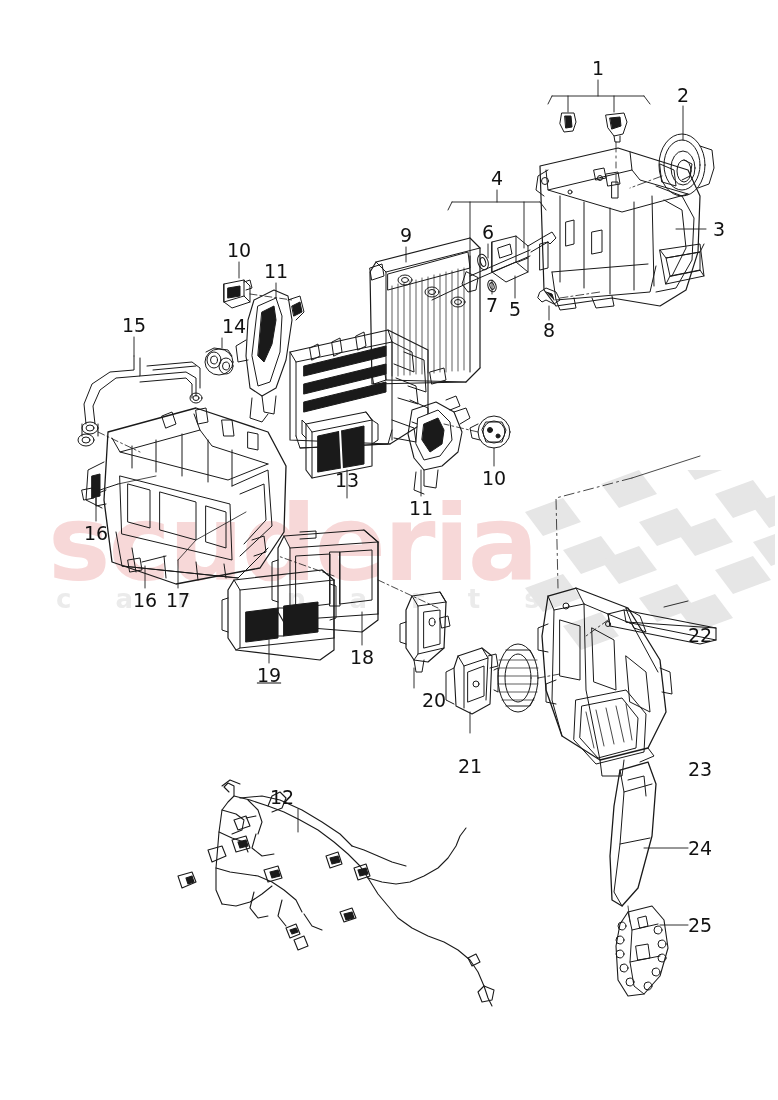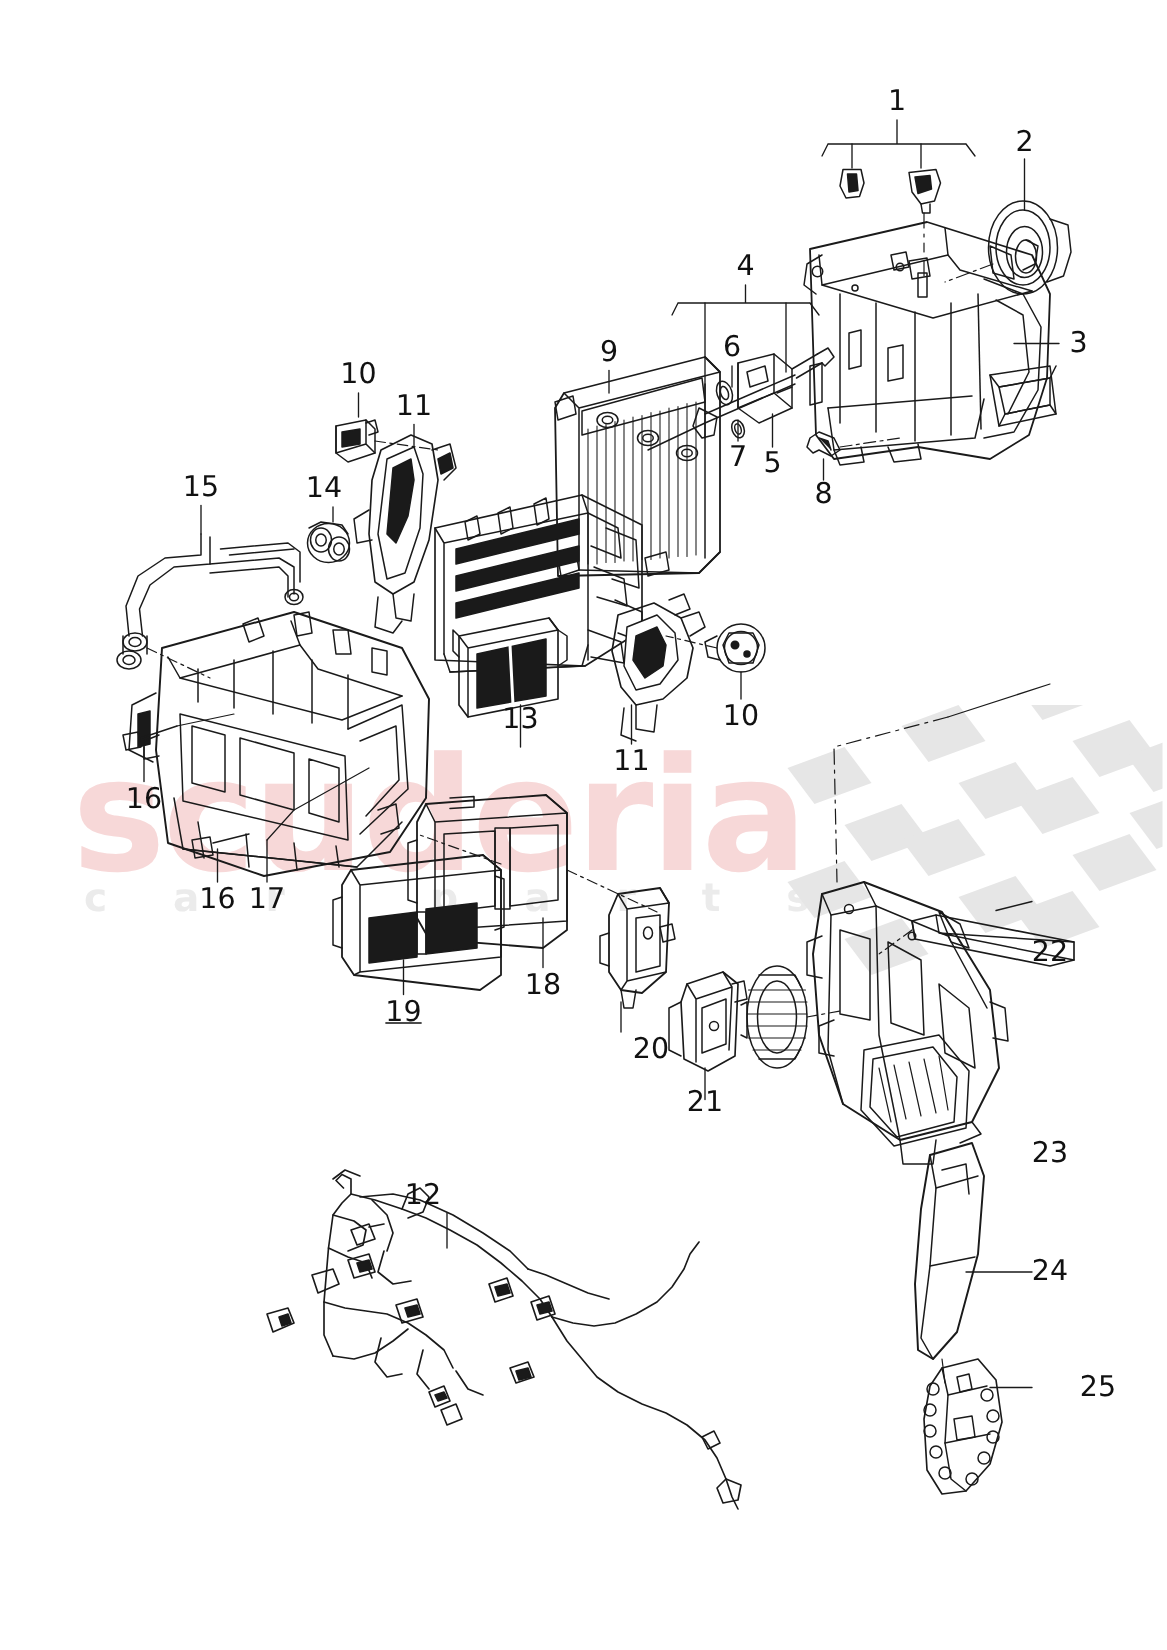--- a/index.html
+++ b/index.html
@@ -583,28 +583,28 @@
     <div class="callout" style="left:488px; top:232px;">6</div>
     <div class="callout" style="left:492px; top:305px;">7</div>
     <div class="callout" style="left:549px; top:330px;">8</div>
     <div class="callout" style="left:406px; top:235px;">9</div>
     <div class="callout" style="left:239px; top:250px;">10</div>
     <div class="callout" style="left:276px; top:271px;">11</div>
     <div class="callout" style="left:494px; top:478px;">10</div>
     <div class="callout" style="left:421px; top:508px;">11</div>
     <div class="callout" style="left:282px; top:797px;text-align:right;">12</div>
     <div class="callout" style="left:347px; top:480px;">13</div>
-    <div class="callout" style="left:216px; top:326px;text-align:center;">14</div>
+    <div class="callout" style="left:234px; top:326px;text-align:center;">14</div>
     <div class="callout" style="left:134px; top:325px;">15</div>
     <div class="callout" style="left:96px;  top:533px;">16</div>
     <div class="callout" style="left:145px; top:600px;">16</div>
     <div class="callout" style="left:178px; top:600px;">17</div>
     <div class="callout" style="left:362px; top:657px;">18</div>
     <div class="callout" style="left:269px; top:675px;text-decoration:underline;">19</div>
     <div class="callout" style="left:434px; top:700px;">20</div>
-    <div class="callout" style="left:470px; top:735px;">21</div>
+    <div class="callout" style="left:470px; top:766px;">21</div>
     <div class="callout" style="left:700px; top:635px;">22</div>
     <div class="callout" style="left:700px; top:729px;margin-top:40px;">23</div>
     <div class="callout" style="left:700px; top:848px;">24</div>
-    <div class="callout" style="left:700px; top:925px;margin-left:32px;">25</div>
+    <div class="callout" style="left:700px; top:925px;">25</div>
   </div>
 
 </div>
 
 </body></html>

